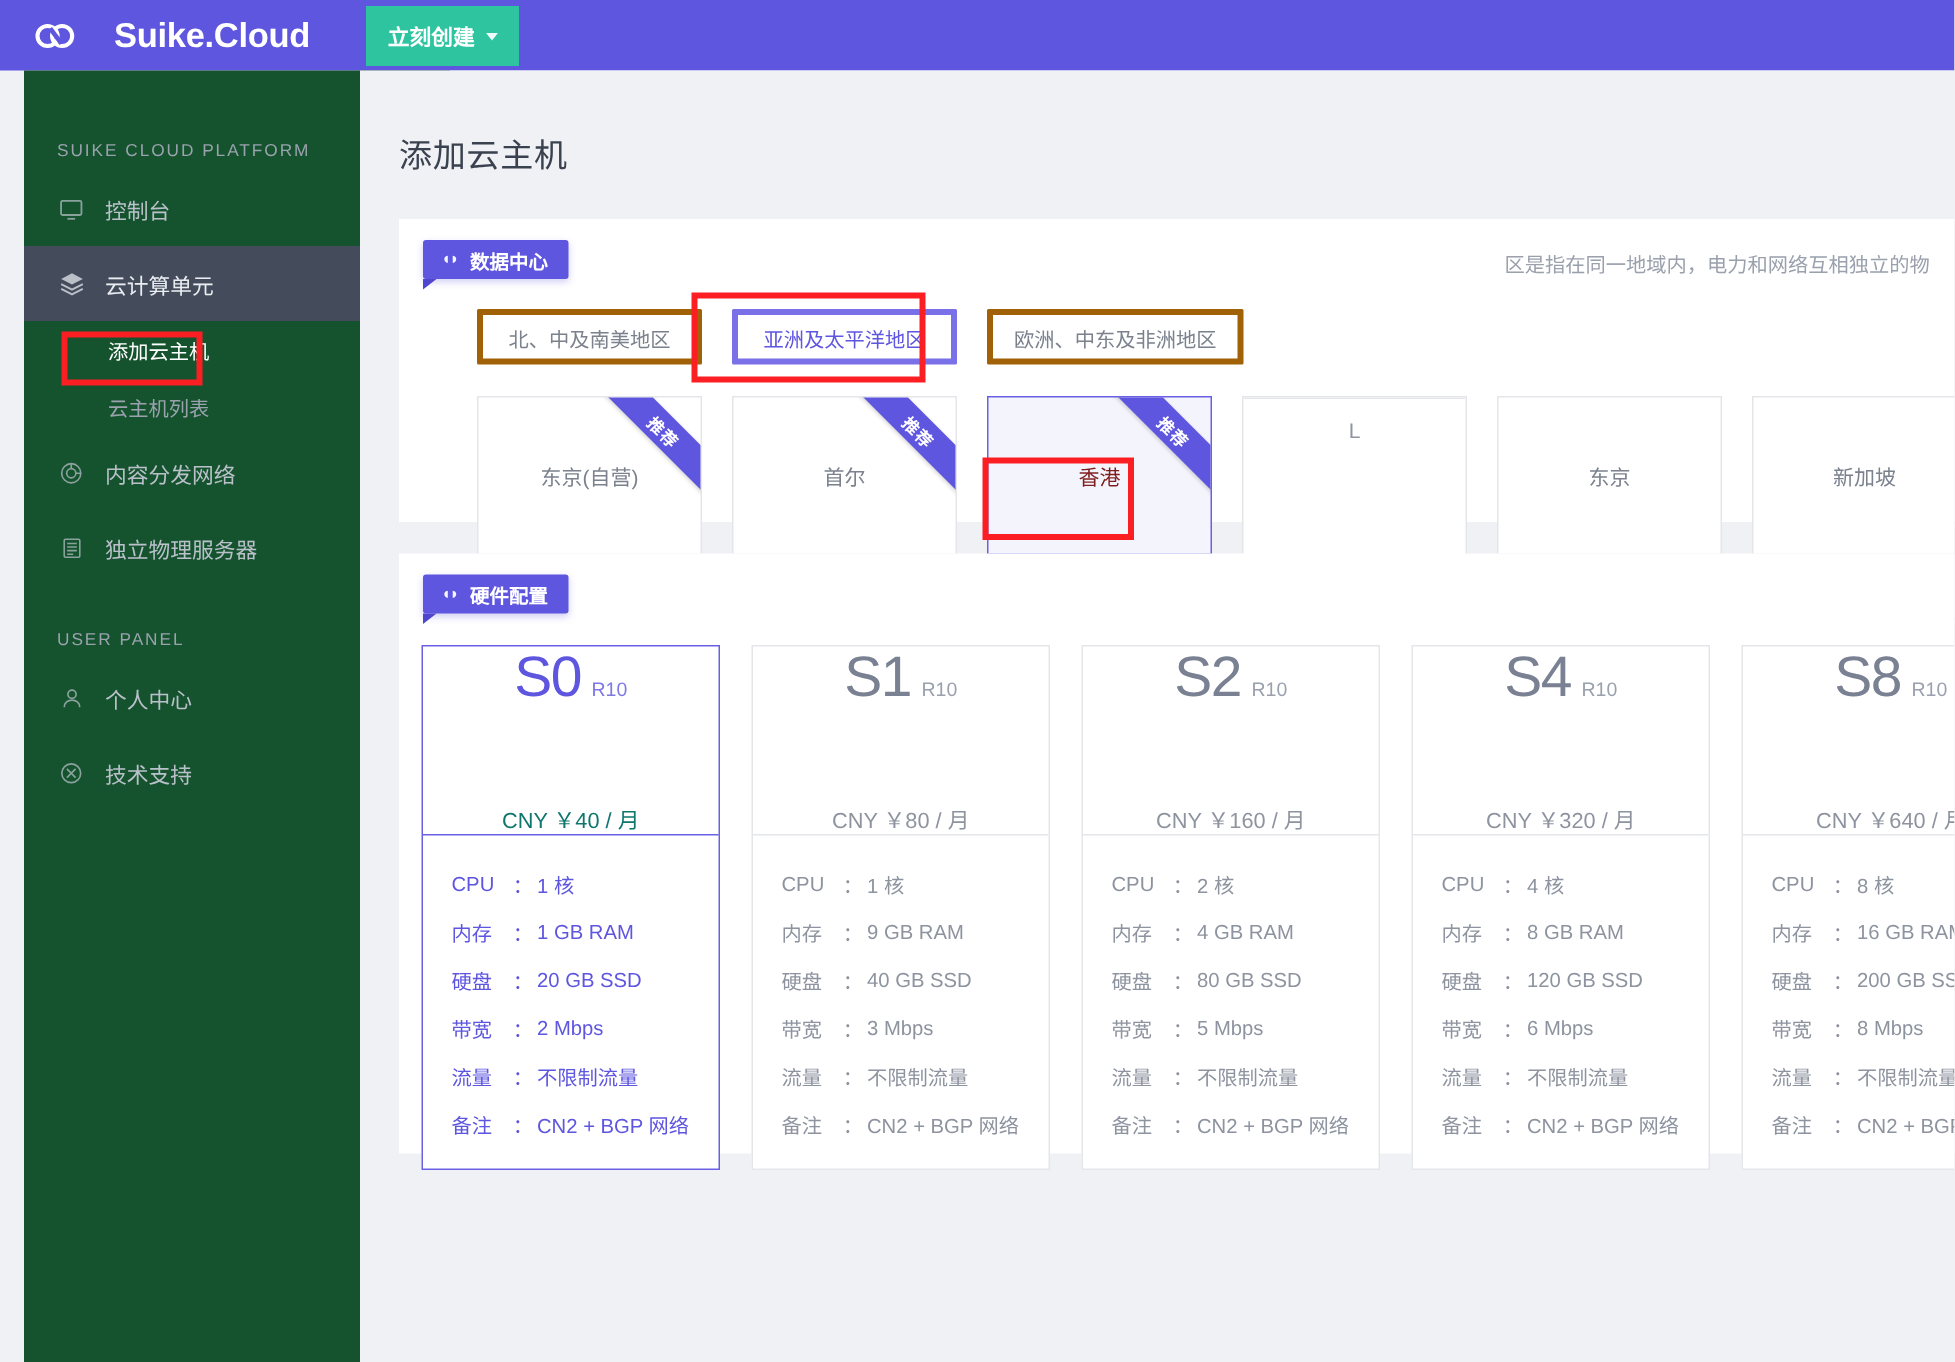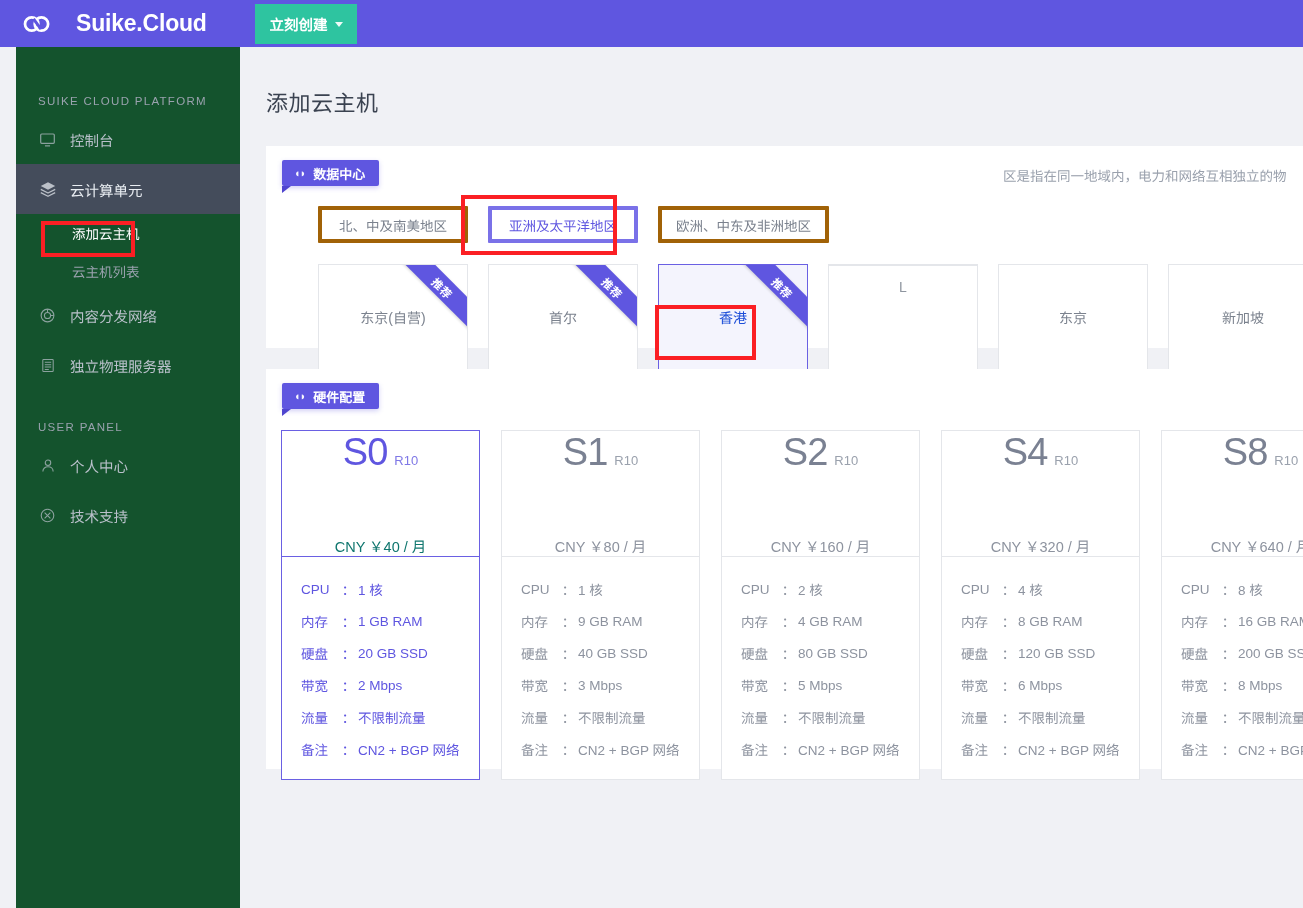--- a/index.html
+++ b/index.html
@@ -23,21 +23,21 @@
     width: 240px; height: 47px;
     display: flex; align-items: center; gap: 24px;
     padding-left: 22px;
   }
   .brand-logo { width: 30px; height: 22px; display:block; flex: none; }
   .brand-name {
     color: #ffffff; font-size: 23px; font-weight: bold;
     letter-spacing: -0.2px; white-space: nowrap;
   }
   .create-btn {
-    margin-left: 15px;
+    margin-left: 4px;
     height: 40px; min-width: 102px;
     background: #2ec4a0;
     color: #fff; font-size: 14.5px; font-weight: bold;
     display: flex; align-items: center; justify-content: center; gap: 7px;
     border: none; cursor: pointer; padding: 0 13px;
     font-family: inherit;
   }
   .caret-d {
     display:inline-block; width: 0; height: 0;
     border-left: 4.5px solid transparent;
@@ -154,21 +154,21 @@
   }
   .loc-card {
     width: 150px; border: 1px solid #e4e6ea; background: #fff;
     position: relative; cursor: pointer; overflow: hidden;
   }
   .loc-card.sel { border-color: #6a60e3; background: #f4f4fd; }
   .loc-top {
     height: 104px; display: flex; align-items: center; justify-content: center;
     color: #7b828e; font-size: 14px; white-space: nowrap;
   }
-  .loc-card.sel .loc-top { color: #1d4ed8; }
+  .loc-card.sel .loc-top { color: #7f1d1d; }
   .loc-bot { display: flex; border-top: 1px solid #e4e6ea; }
   .loc-card.sel .loc-bot { border-top-color: #6a60e3; }
   .loc-zone {
     flex: 1; height: 42px;
     display: flex; align-items: center; justify-content: center;
     color: #8e959f; font-size: 14px; position: relative; overflow: hidden;
   }
   .loc-card.sel .loc-zone { color: #5f56e0; }
   .loc-zone + .loc-zone { border-left: 1px solid #e4e6ea; }
 

